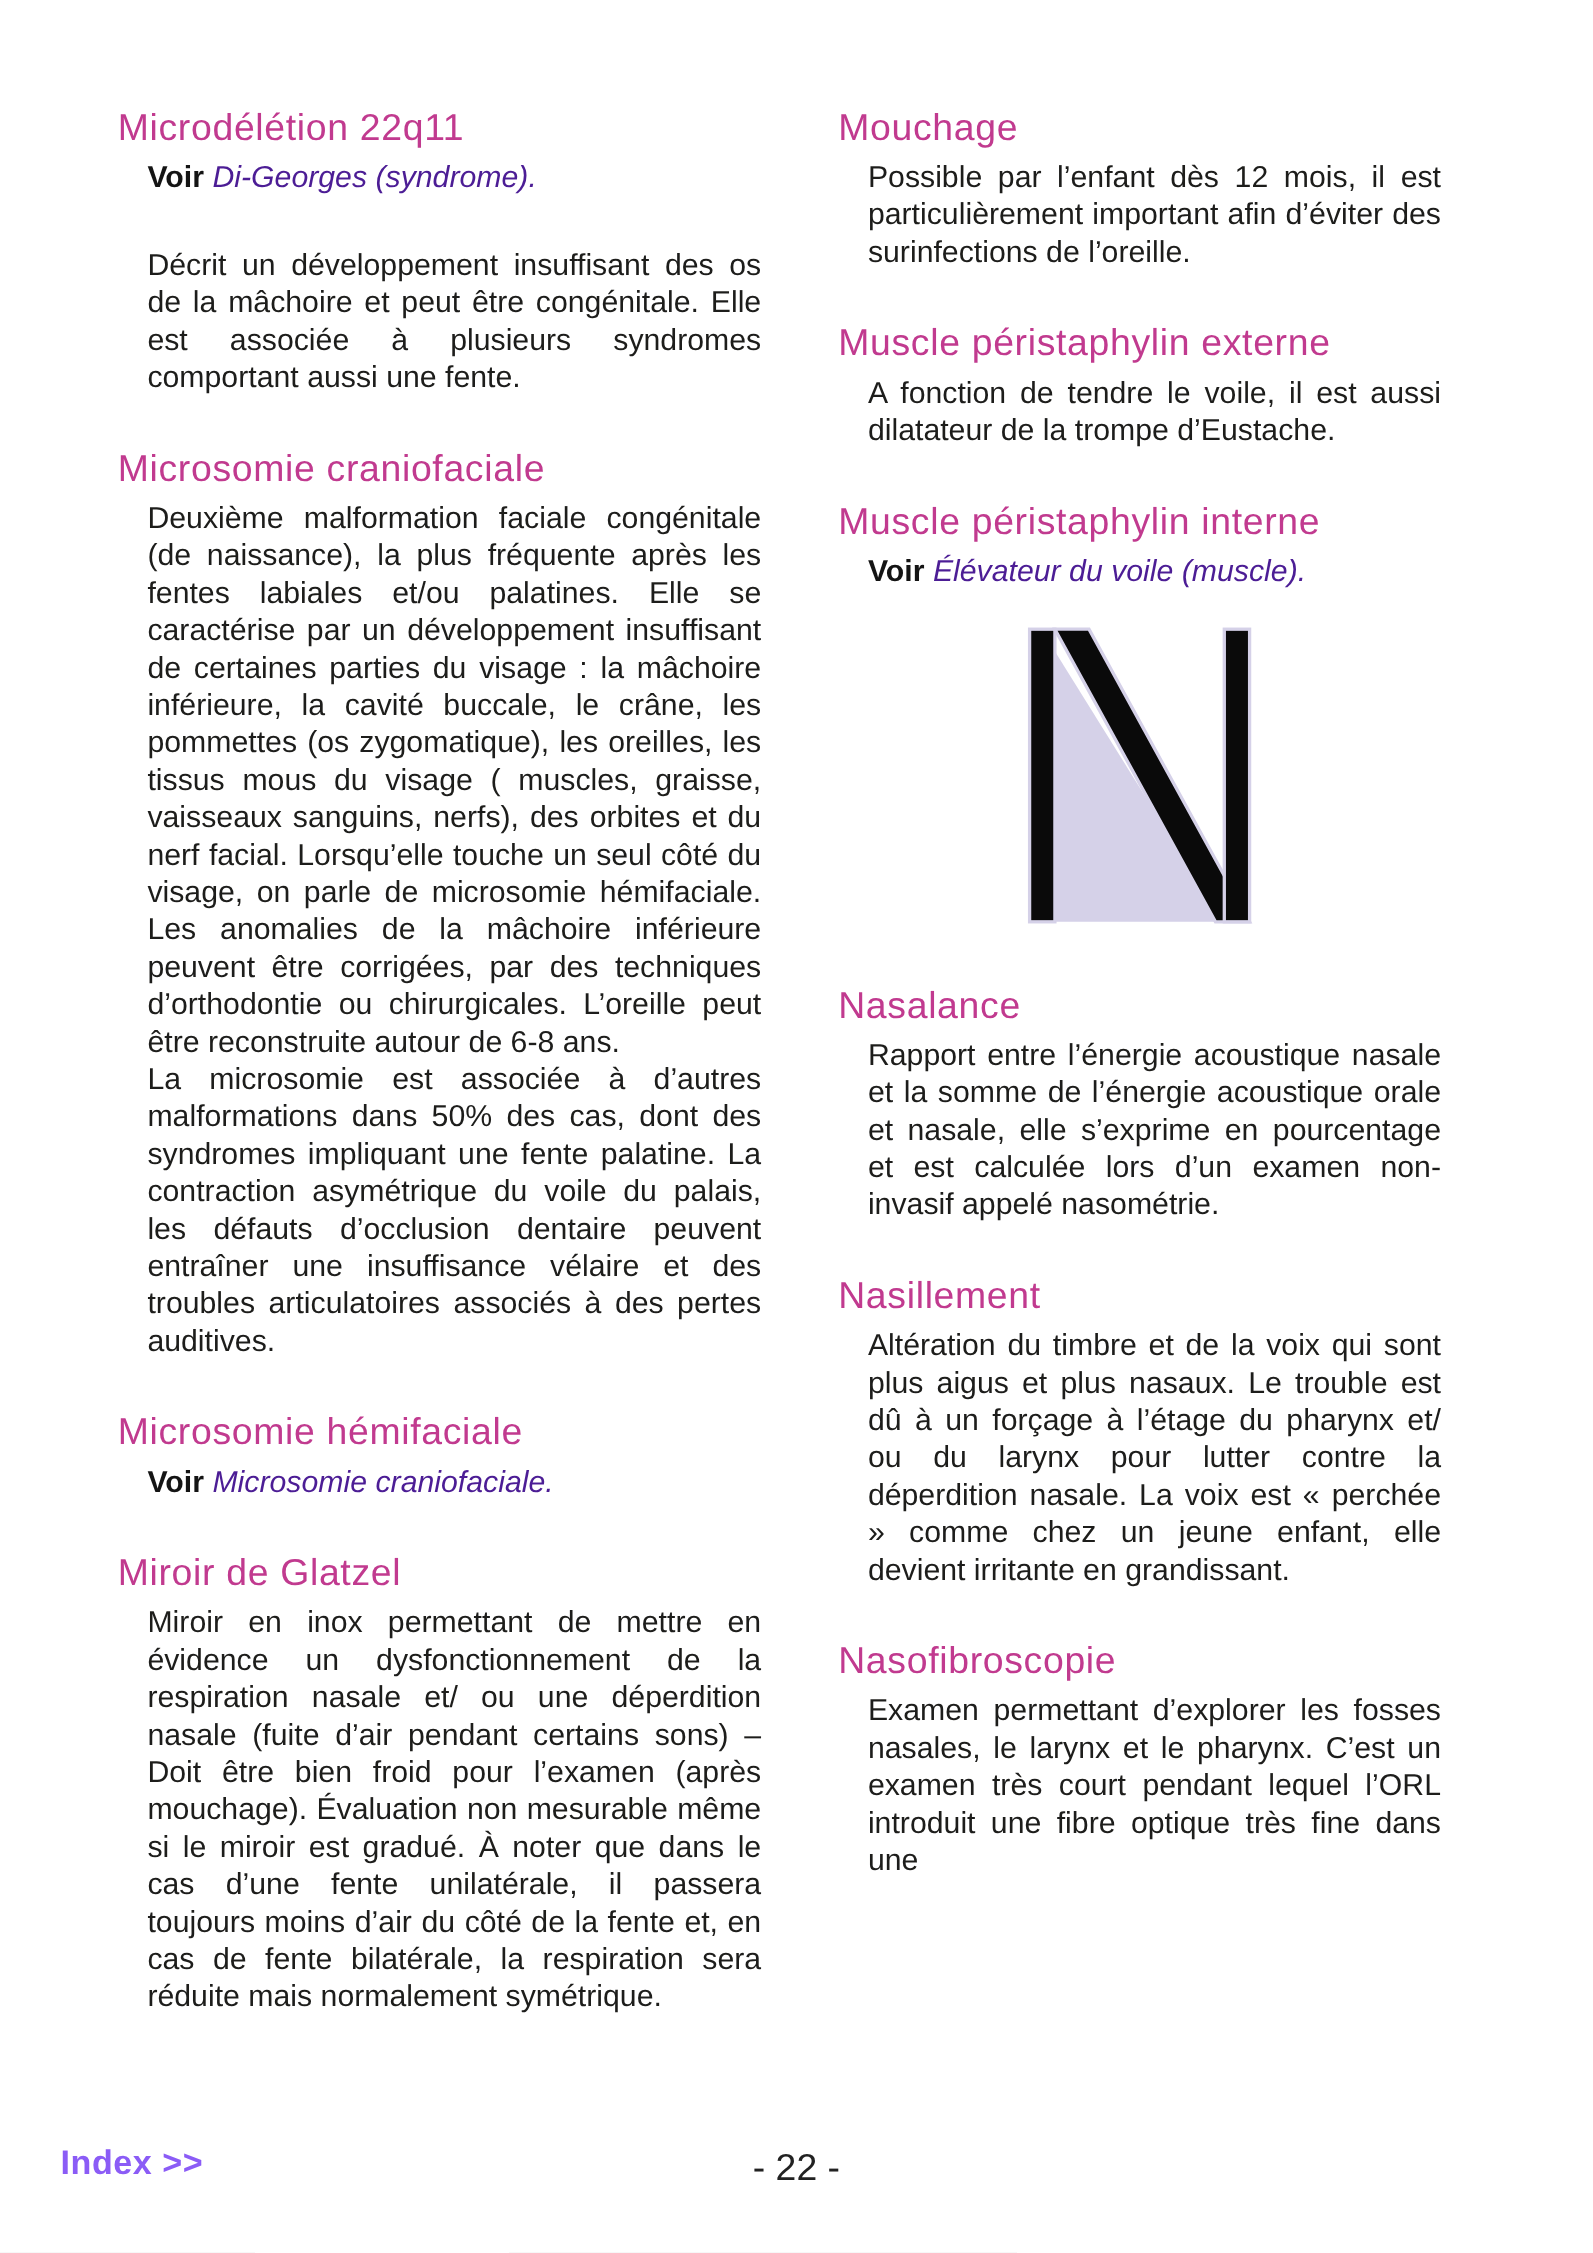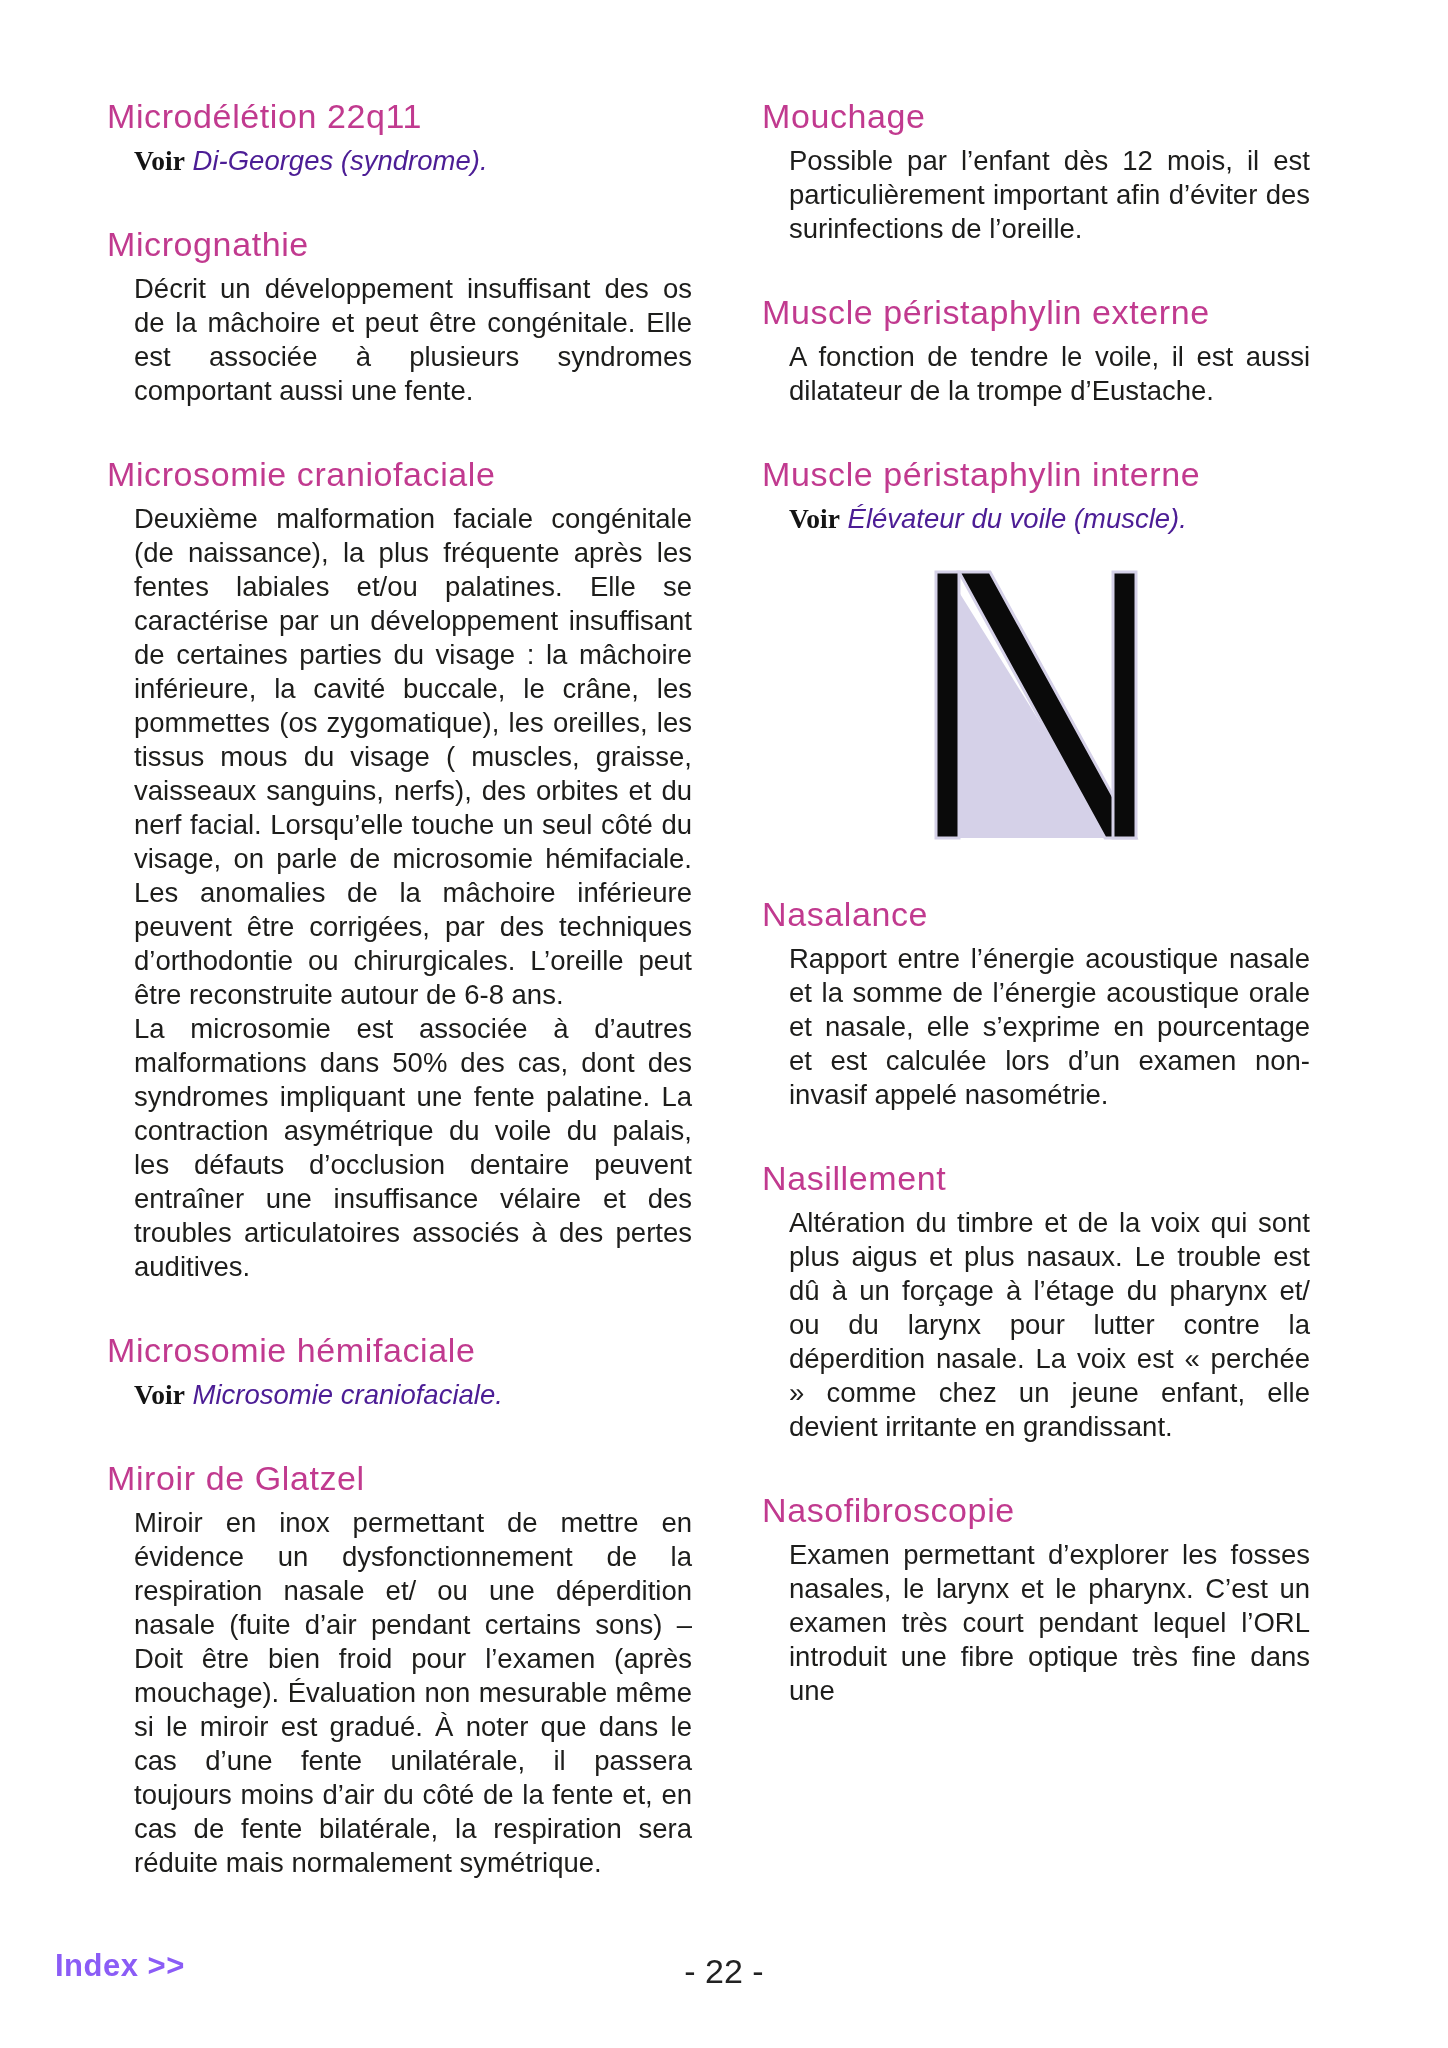--- a/index.html
+++ b/index.html
@@ -15,21 +15,21 @@
   .col > .section:first-child { margin-top:0; }
   h2.term {
     margin:0 0 8px 0; font-size:34px; line-height:40px; font-weight:300;
     letter-spacing:0.6px; color:#c13a8f;
   }
   p.def {
     margin:0; padding-left:27px; font-size:27.5px; line-height:34px;
     text-align:justify; hyphens:auto; -webkit-hyphens:auto;
   }
   p.see { margin:0; padding-left:27px; font-size:27.5px; line-height:34px; }
-  p.see b { font-weight:bold; color:#141414;font-family:Liberation Serif, serif; }
+  p.see b { font-weight:bold; color:#141414; }
   a.xref { font-style:italic; color:#4c1d95; text-decoration:none; }
   .n-divider { margin:34px 0 52px 168px; width:212px; height:272px; }
   .footer-index {
     position:absolute; left:55px; top:1948px;
     font-size:31px; font-weight:bold; color:#8b5cf6; text-decoration:none;
     letter-spacing:0.5px;
     text-align:right;
   }
   .footer-page {
     position:absolute; left:0; right:0; top:1952px; text-align:center;
@@ -47,21 +47,20 @@
 
     <section class="section">
       <h2 class="term">Microdélétion 22q11</h2>
       <p class="see">
         <b>Voir</b>
         <a class="xref">Di-Georges (syndrome).</a>
       </p>
     </section>
 
     <section class="section">
-      <h2 class="term">Micrognathie</h2>
       <p class="def">Décrit un développement insuffisant des os de la mâchoire et peut être congénitale. Elle est associée à plusieurs syndromes comportant aussi une fente.</p>
     </section>
 
     <section class="section">
       <h2 class="term">Microsomie craniofaciale</h2>
       <p class="def">Deuxième malformation faciale congénitale (de naissance), la plus fréquente après les fentes labiales et/ou palatines. Elle se caractérise par un développement insuffisant de certaines parties du visage : la mâchoire inférieure, la cavité buccale, le crâne, les pommettes (os zygomatique), les oreilles, les tissus mous du visage ( muscles, graisse, vaisseaux sanguins, nerfs), des orbites et du nerf facial. Lorsqu’elle touche un seul côté du visage, on parle de microsomie hémifaciale. Les anomalies de la mâchoire inférieure peuvent être corrigées, par des techniques d’orthodontie ou chirurgicales. L’oreille peut être reconstruite autour de 6-8 ans.</p>
       <p class="def">La microsomie est associée à d’autres malformations dans 50% des cas, dont des syndromes impliquant une fente palatine. La contraction asymétrique du voile du palais, les défauts d’occlusion dentaire peuvent entraîner une insuffisance vélaire et des troubles articulatoires associés à des pertes auditives.</p>
     </section>
 
     <section class="section">

